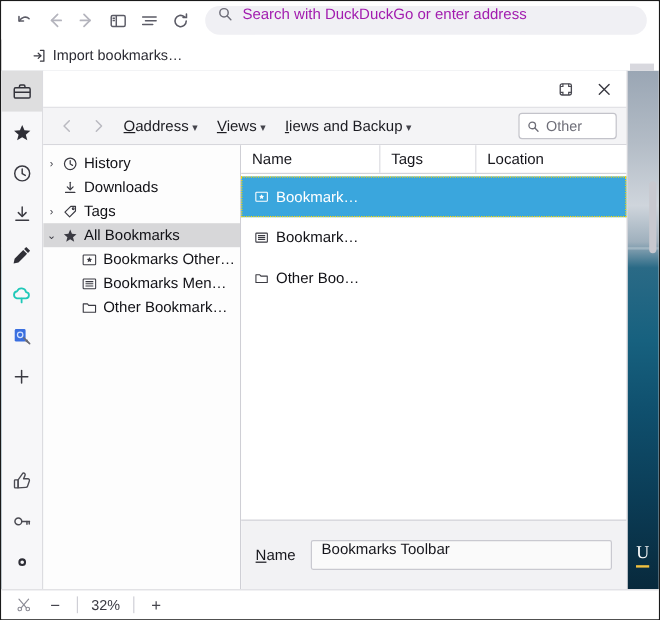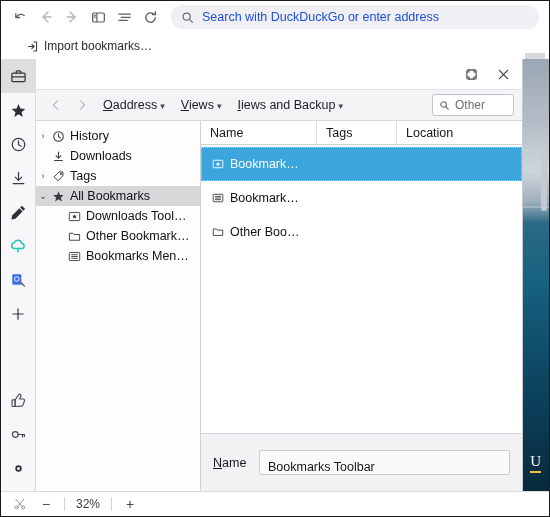--- a/index.html
+++ b/index.html
@@ -25,22 +25,22 @@
   }
   .nav-btn {
     width: 26px; height: 26px;
     display: flex; align-items: center; justify-content: center;
     color: #5b5b66; flex: 0 0 auto;
   }
   .nav-btn.dim { color: #b4b4bd; }
   .urlbar {
     flex: 1 1 auto; height: 24px; margin-left: 8px; margin-right: 4px;
     background: #f0f0f4; border-radius: 12px;
-    display: flex; align-items: center; padding: 0 10px;
-    color: #1d4ed8; font-size: 12.5px;
+    display: flex; padding: 0 10px;
+    color: #a21caf; font-size: 12.5px;
   }
   .urlbar .mag { margin-right: 8px; display:flex; color:#6d6d78; }
 
   
   .bm-bar {
     position: absolute; left: 12px; top: 32px; width: 548px; height: 26px;
     display: flex; align-items: center; padding-left: 8px;
     background: #ffffff; font-size: 12px; color: #2b2b33;
   }
   .bm-item { display: flex; align-items: center; height: 20px; padding: 0 5px; border-radius: 3px; }
@@ -146,21 +146,21 @@
   .lrow .rlabel { margin-left: 4px; }
 
   
   .detail {
     height: 58px; flex: 0 0 58px; background: #f2f2f4;
     border-top: 1px solid #d3d3d9; display: flex; align-items: center; padding: 0 12px;
   }
   .detail .dlabel { font-size: 12.5px; color: #16161c; width: 46px; flex: 0 0 46px; }
   .detail .dfield {
     flex: 1 1 auto; height: 25px; background: #fafafa; border: 1px solid #c9c9d0;
-    border-radius: 2px; display: flex; align-items: flex-end; padding: 0 8px;
+    border-radius: 2px; display: flex; align-items: flex-start; padding: 0 8px;
     font-size: 12.5px; color: #16161c;
   }
 
   
   .statusbar {
     position: absolute; left: 0; bottom: 0; width: 548px; height: 25px;
     background: #ffffff; border-top: 1px solid #dcdce0;
     display: flex; align-items: center; padding-left: 8px; gap: 4px;
     font-size: 12px; color: #3b3b43;
   }
@@ -441,44 +441,44 @@
         </div>
 
         <div class="tnode" style="padding-left:16px;">
           <span class="twist"></span>
           <span class="ticon">
             <svg width="13" height="13" viewBox="0 0 16 16" fill="none" stroke="#3a3a42" stroke-width="1.1">
               <rect x="1.6" y="3" width="12.8" height="10" rx="0.8"></rect>
               <path d="M8 5.2 L8.85 6.95 L10.8 7.2 L9.4 8.55 L9.75 10.5 L8 9.55 L6.25 10.5 L6.6 8.55 L5.2 7.2 L7.15 6.95 Z" fill="#3a3a42" stroke="none"></path>
             </svg>
           </span>
-          <span class="tlabel">Downloads Tool…</span>
-        </div>
-
-        <div class="tnode" style="padding-left:16px;">
-          <span class="twist"></span>
-          <span class="ticon">
-            <svg width="13" height="13" viewBox="0 0 16 16" fill="none" stroke="#3a3a42" stroke-width="1.15" stroke-linejoin="round">
-              <path d="M1.7 12.6 V4 H6 L7.3 5.5 H14.3 V12.6 Z"></path>
-            </svg>
-          </span>
-          <span class="tlabel">Other Bookmark…</span>
+          <span class="tlabel">Bookmarks Other…</span>
         </div>
 
         <div class="tnode" style="padding-left:16px;">
           <span class="twist"></span>
           <span class="ticon">
             <svg width="13" height="13" viewBox="0 0 16 16" fill="none" stroke="#3a3a42" stroke-width="1.1">
               <rect x="1.6" y="3" width="12.8" height="10" rx="0.8"></rect>
               <line x1="4" y1="5.8" x2="12" y2="5.8"></line>
                 <line x1="4" y1="8" x2="12" y2="8"></line>
                 <line x1="4" y1="10.2" x2="12" y2="10.2"></line>
             </svg>
           </span>
           <span class="tlabel">Bookmarks Men…</span>
+        </div>
+
+        <div class="tnode" style="padding-left:16px;">
+          <span class="twist"></span>
+          <span class="ticon">
+            <svg width="13" height="13" viewBox="0 0 16 16" fill="none" stroke="#3a3a42" stroke-width="1.15" stroke-linejoin="round">
+              <path d="M1.7 12.6 V4 H6 L7.3 5.5 H14.3 V12.6 Z"></path>
+            </svg>
+          </span>
+          <span class="tlabel">Other Bookmark…</span>
         </div>
       </div>
 
       <div class="listpane">
         <div class="lhead">
           <div class="col col-name">Name</div>
           <div class="col col-tags">Tags</div>
           <div class="col col-loc">Location</div>
         </div>
 

